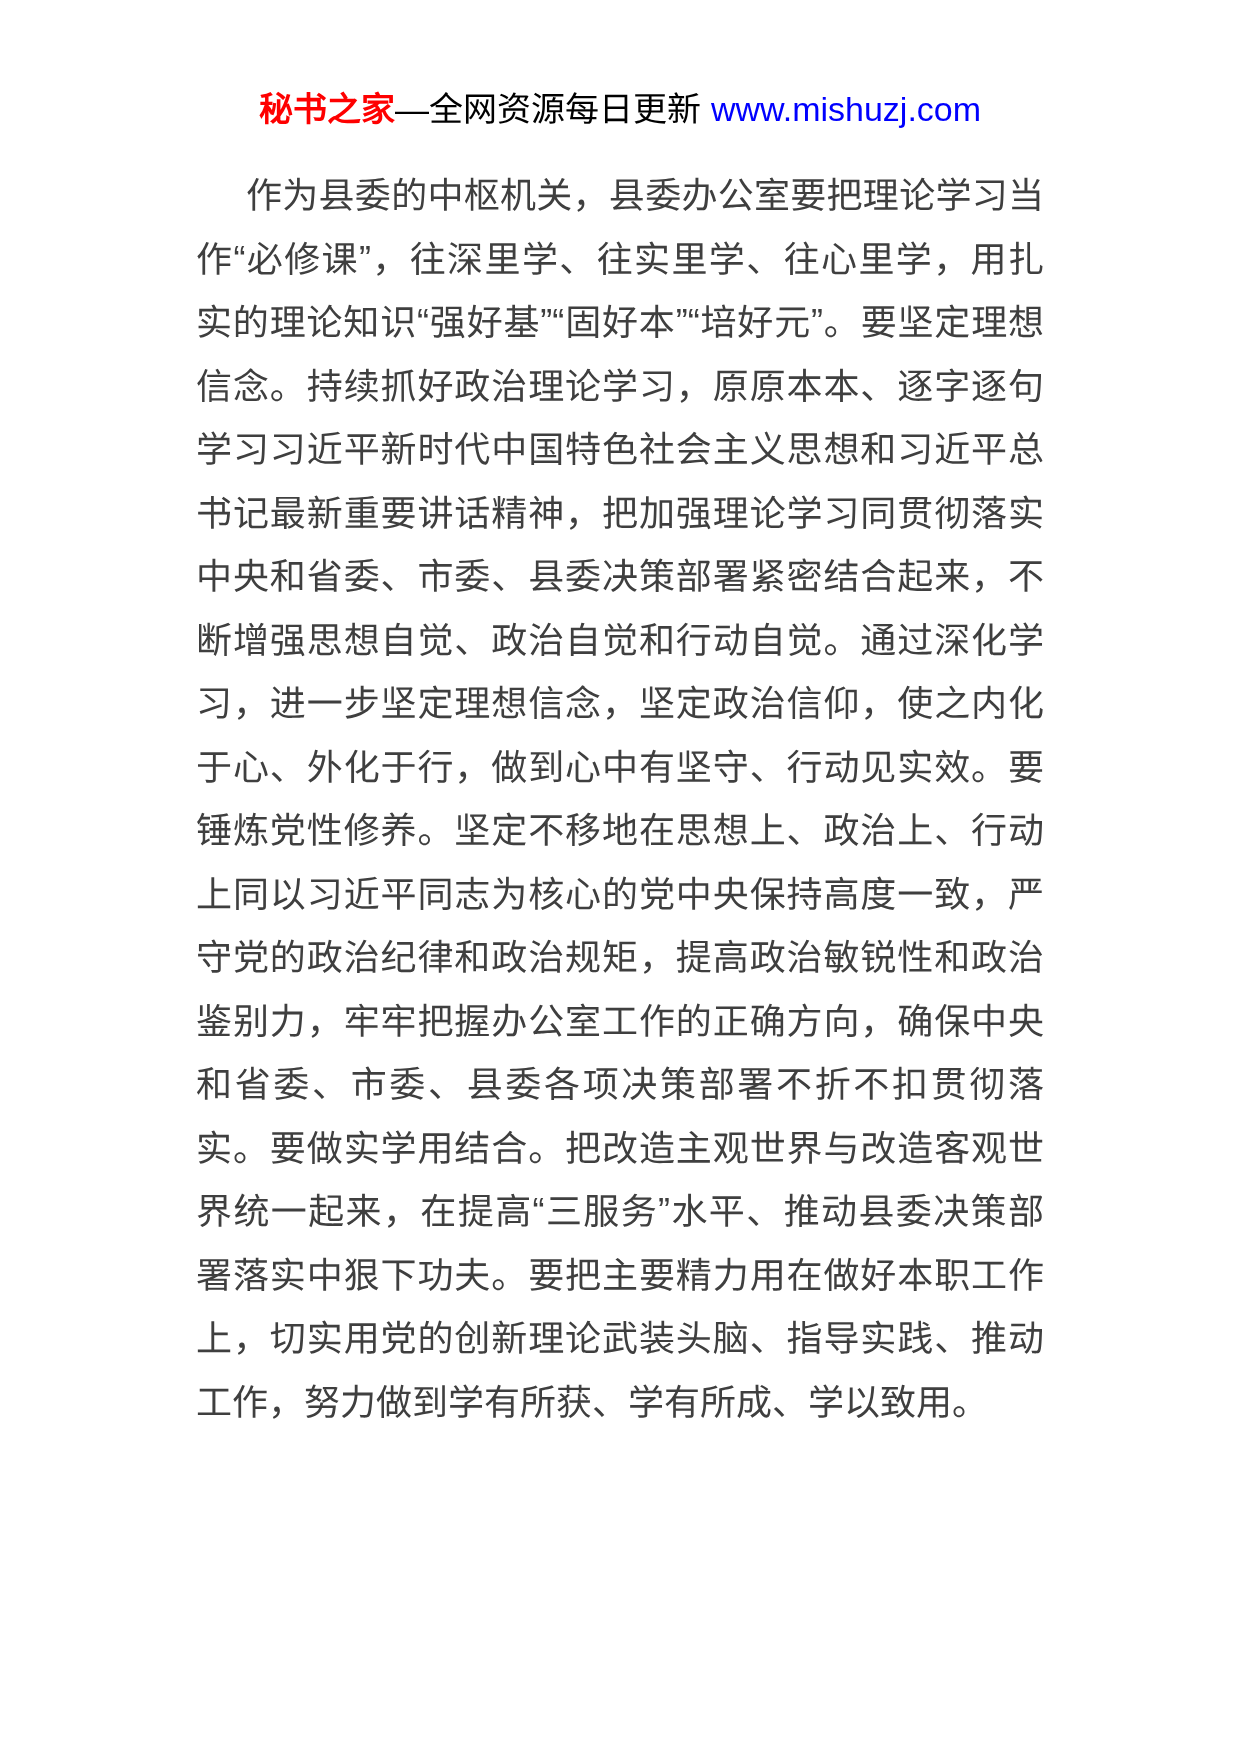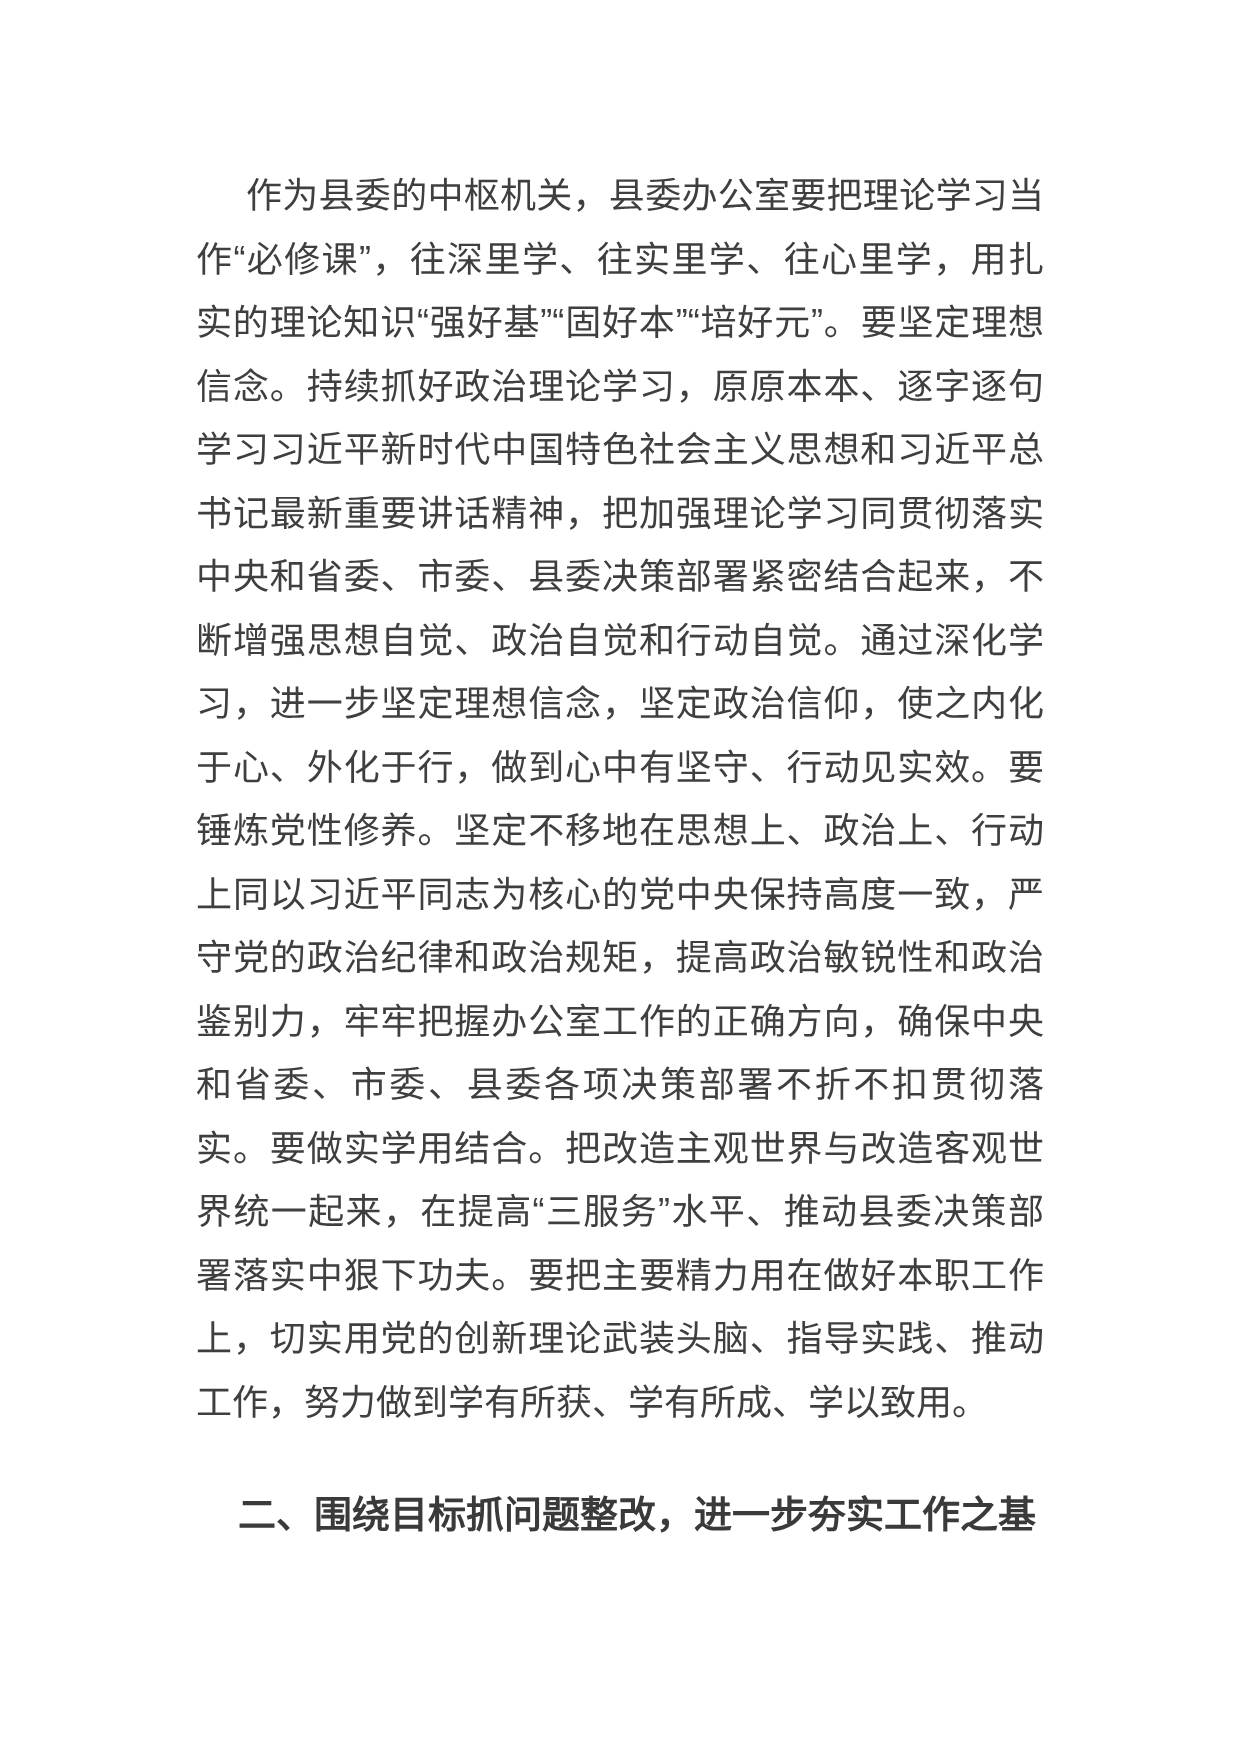--- a/index.html
+++ b/index.html
@@ -63,19 +63,21 @@
     color: #3a3a3a;
     text-indent: 50px;
     white-space: nowrap;
   }
 </style>
 </head>
 <body>
 
 <div class="page">
 
+  <div class="doc-header">
+    <span class="brand">秘书之家</span><span class="tagline">—全网资源每日更新</span><a class="url" href="#">www.mishuzj.com</a>
+  </div>
 
   <div class="doc-body">
     <p class="doc-paragraph">作为县委的中枢机关，县委办公室要把理论学习当作“必修课”，往深里学、往实里学、往心里学，用扎实的理论知识“强好基”“固好本”“培好元”。要坚定理想信念。持续抓好政治理论学习，原原本本、逐字逐句学习习近平新时代中国特色社会主义思想和习近平总书记最新重要讲话精神，把加强理论学习同贯彻落实中央和省委、市委、县委决策部署紧密结合起来，不断增强思想自觉、政治自觉和行动自觉。通过深化学习，进一步坚定理想信念，坚定政治信仰，使之内化于心、外化于行，做到心中有坚守、行动见实效。要锤炼党性修养。坚定不移地在思想上、政治上、行动上同以习近平同志为核心的党中央保持高度一致，严守党的政治纪律和政治规矩，提高政治敏锐性和政治鉴别力，牢牢把握办公室工作的正确方向，确保中央和省委、市委、县委各项决策部署不折不扣贯彻落实。要做实学用结合。把改造主观世界与改造客观世界统一起来，在提高“三服务”水平、推动县委决策部署落实中狠下功夫。要把主要精力用在做好本职工作上，切实用党的创新理论武装头脑、指导实践、推动工作，努力做到学有所获、学有所成、学以致用。</p>
-    <p class="doc-heading">二、围绕目标抓问题整改，进一步夯实工作之基</p>
   </div>
 
 </div>
 
 </body></html>

